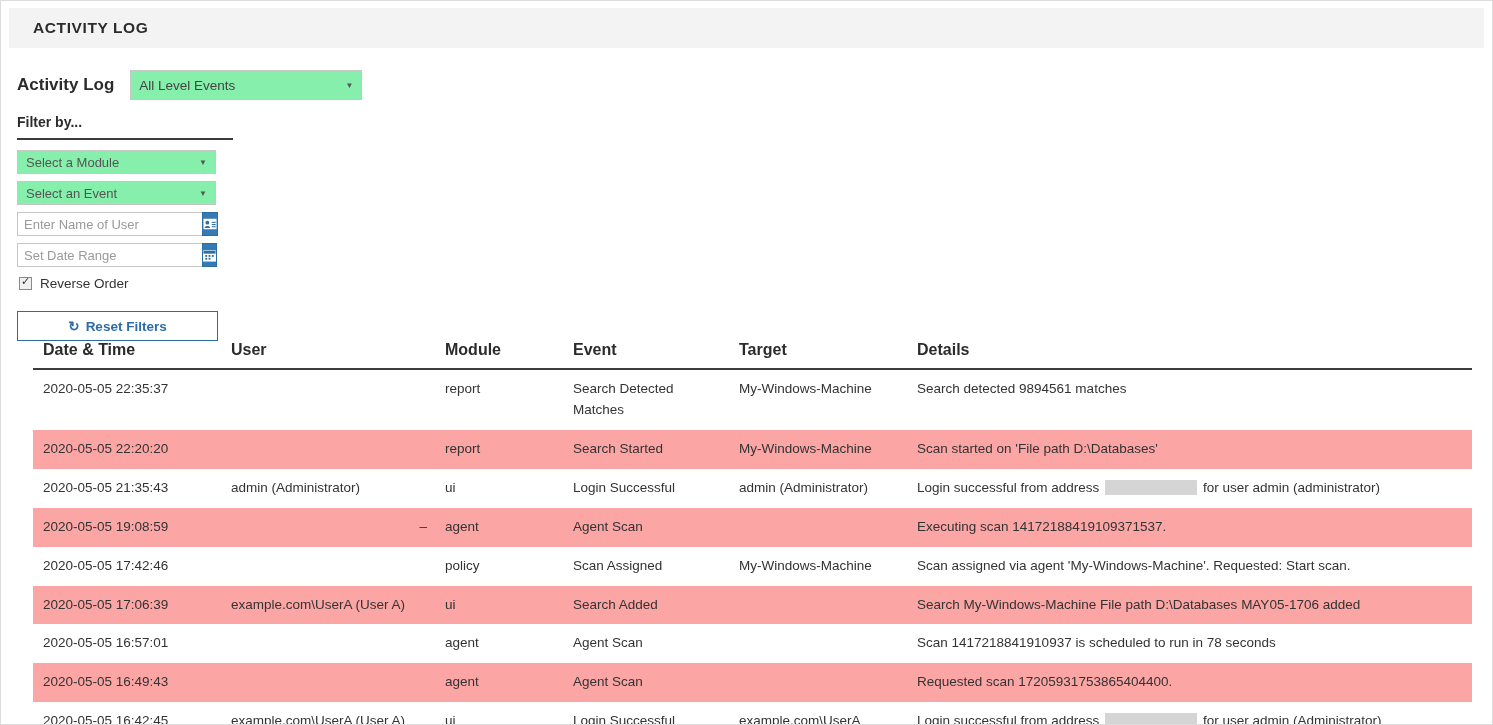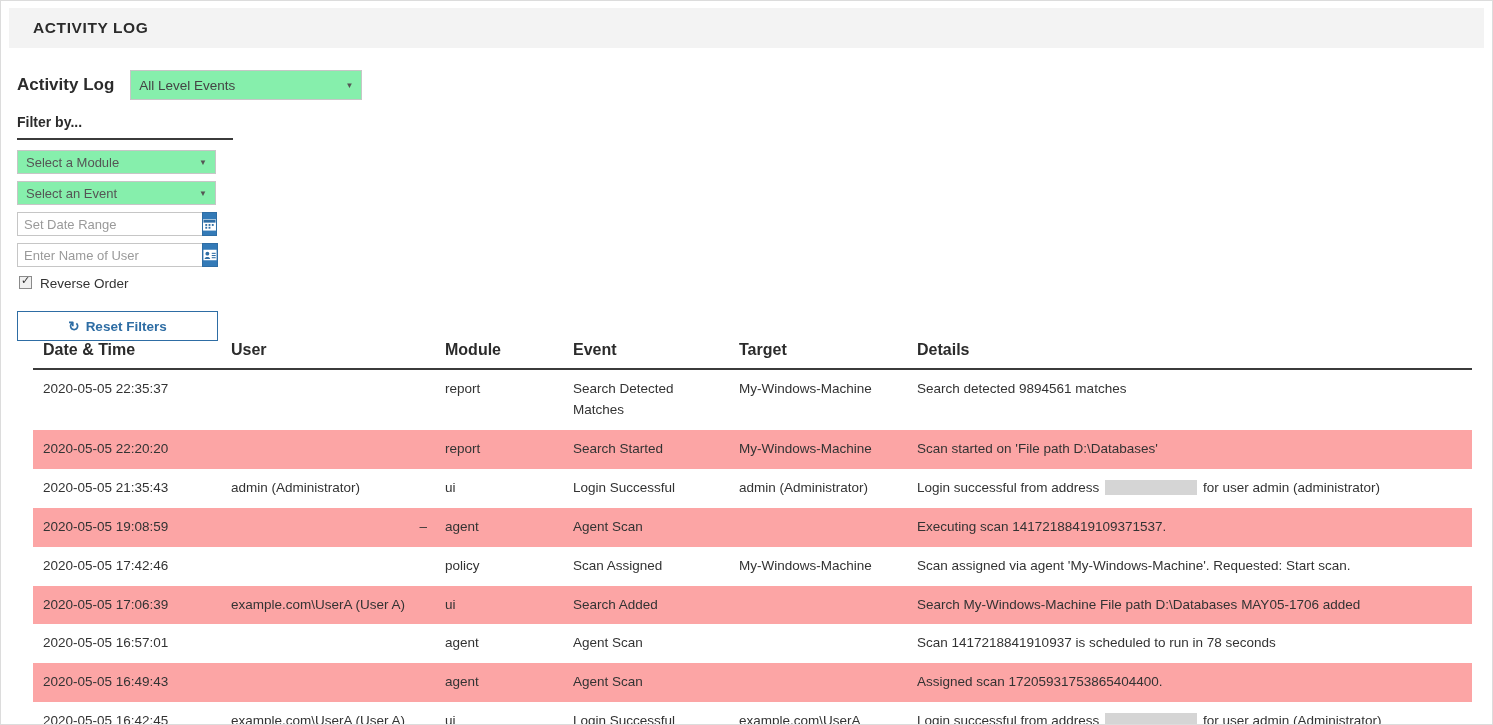--- a/index.html
+++ b/index.html
@@ -121,20 +121,21 @@
     border: 1px solid #2e6da4;
     display: flex;
     align-items: center;
     justify-content: center;
     color: #fff;
     font-size: 12px;
     box-sizing: border-box;
   }
   .checkbox-row {
     display: flex;
+    align-items: center;
     margin: 9px 0 0 2px;
     font-size: 13.5px;
     color: #333;
   }
   .checkbox-row .cb {
     width: 13px;
     height: 13px;
     border: 1px solid #8a8a8a;
     background: #f0f0f0;
     margin-right: 8px;
@@ -268,48 +269,48 @@
         <span>Select a Module</span>
         <span class="caret">▼</span>
       </div>
 
       <div class="select-box sb-field sb-select">
         <span>Select an Event</span>
         <span class="caret">▼</span>
       </div>
 
       <div class="input-group">
+        <input type="text" placeholder="Enter Name of User" style="">
+        <div class="input-addon">
+          <svg width="14" height="12" viewBox="0 0 16 13" aria-hidden="true">
+            <rect x="0.5" y="0.5" width="15" height="12" fill="#fff"></rect>
+            <circle cx="5" cy="5" r="2.2" fill="#2e6da4"></circle>
+            <path d="M1.8 11 C2.3 8.2 7.7 8.2 8.2 11 Z" fill="#2e6da4"></path>
+            <rect x="10" y="4" width="4.5" height="1.2" fill="#2e6da4"></rect>
+            <rect x="10" y="6.5" width="4.5" height="1.2" fill="#2e6da4"></rect>
+            <rect x="10" y="9" width="4.5" height="1.2" fill="#2e6da4"></rect>
+          </svg>
+        </div>
+      </div>
+
+      <div class="input-group">
         <input type="text" placeholder="Set Date Range" style="">
         <div class="input-addon">
           <svg width="13" height="13" viewBox="0 0 14 14" aria-hidden="true">
             <rect x="0.5" y="2" width="13" height="11" fill="#fff" stroke="#fff"></rect>
             <rect x="0.5" y="2" width="13" height="3" fill="#2e6da4"></rect>
             <rect x="2.5" y="6.5" width="2" height="2" fill="#2e6da4"></rect>
             <rect x="6" y="6.5" width="2" height="2" fill="#2e6da4"></rect>
             <rect x="9.5" y="6.5" width="2" height="2" fill="#2e6da4"></rect>
             <rect x="2.5" y="9.5" width="2" height="2" fill="#2e6da4"></rect>
             <rect x="6" y="9.5" width="2" height="2" fill="#2e6da4"></rect>
           </svg>
         </div>
       </div>
 
-      <div class="input-group">
-        <input type="text" placeholder="Enter Name of User" style="">
-        <div class="input-addon">
-          <svg width="14" height="12" viewBox="0 0 16 13" aria-hidden="true">
-            <rect x="0.5" y="0.5" width="15" height="12" fill="#fff"></rect>
-            <circle cx="5" cy="5" r="2.2" fill="#2e6da4"></circle>
-            <path d="M1.8 11 C2.3 8.2 7.7 8.2 8.2 11 Z" fill="#2e6da4"></path>
-            <rect x="10" y="4" width="4.5" height="1.2" fill="#2e6da4"></rect>
-            <rect x="10" y="6.5" width="4.5" height="1.2" fill="#2e6da4"></rect>
-            <rect x="10" y="9" width="4.5" height="1.2" fill="#2e6da4"></rect>
-          </svg>
-        </div>
-      </div>
-
       <div class="checkbox-row">
         <span class="cb"></span>
         <span>Reverse Order</span>
       </div>
 
       <div class="reset-btn">
         <span>↻</span>
         <span>Reset Filters</span>
       </div>
     </div>
@@ -394,21 +395,21 @@
             <td></td>
             <td>Scan 1417218841910937 is scheduled to run in 78 seconds</td>
           </tr>
 
           <tr class="alt">
             <td>2020-05-05 16:49:43</td>
             <td></td>
             <td class="lnk">agent</td>
             <td class="lnk">Agent Scan</td>
             <td></td>
-            <td>Assigned scan 17205931753865404400.</td>
+            <td>Requested scan 17205931753865404400.</td>
           </tr>
 
           <tr>
             <td>2020-05-05 16:42:45</td>
             <td class="lnk">example.com\UserA (User A)</td>
             <td class="lnk">ui</td>
             <td class="lnk">Login Successful</td>
             <td class="lnk">example.com\UserA (UserA)</td>
             <td>
               <span>Login successful from address</span>

